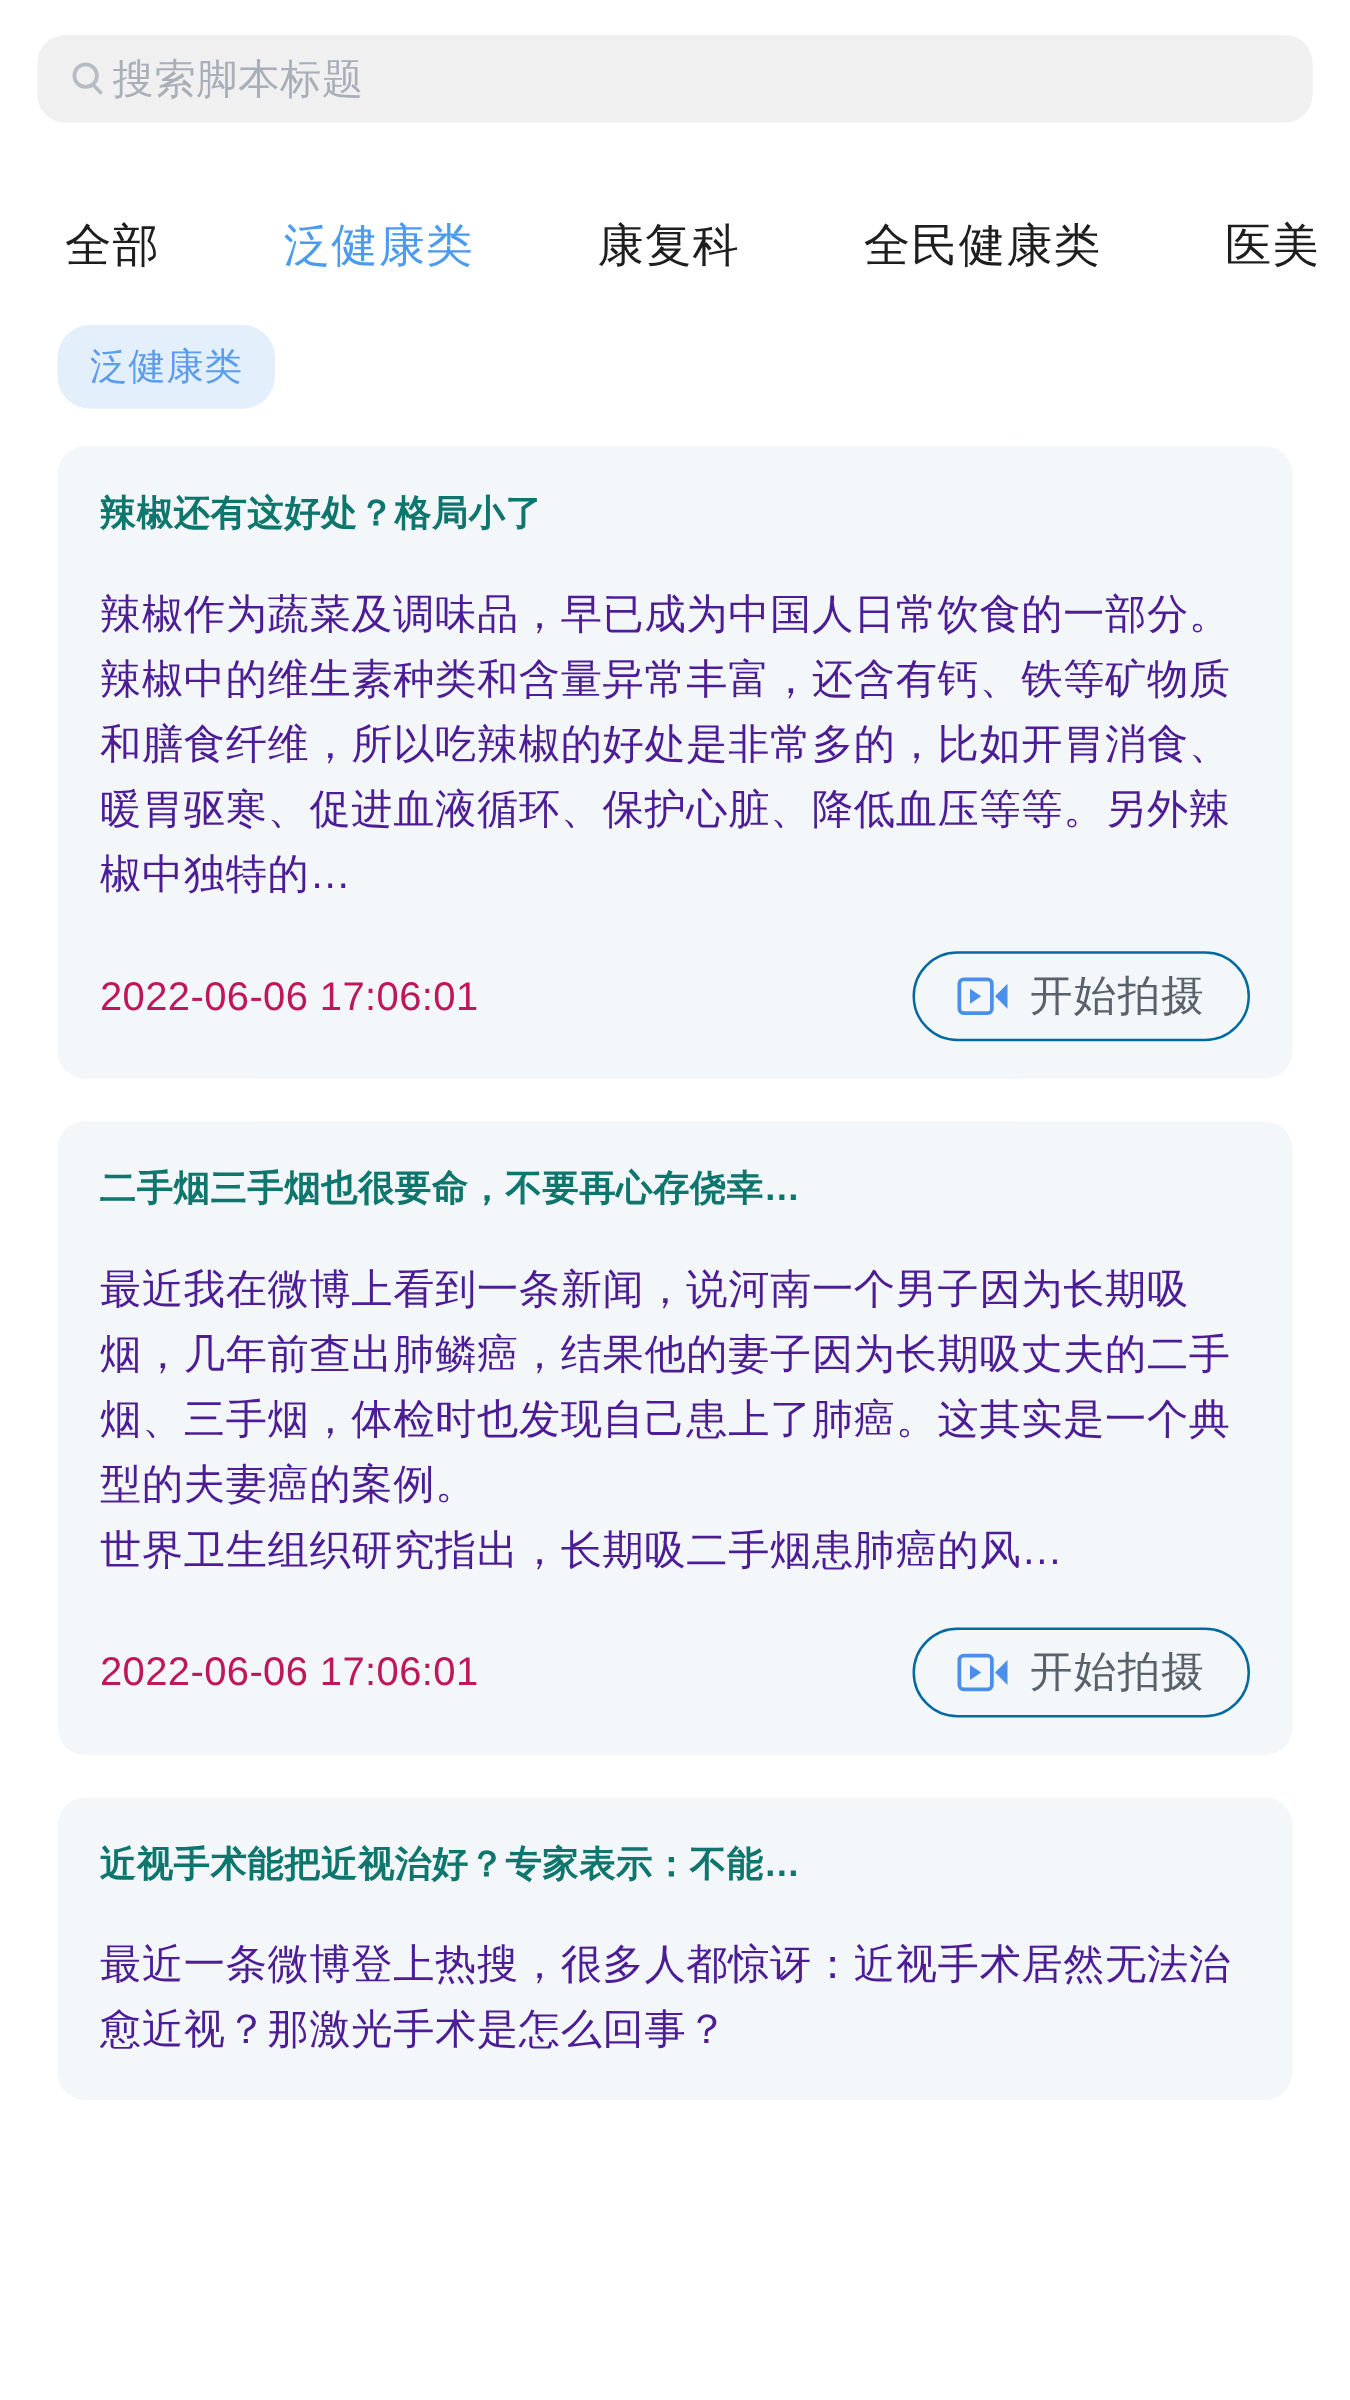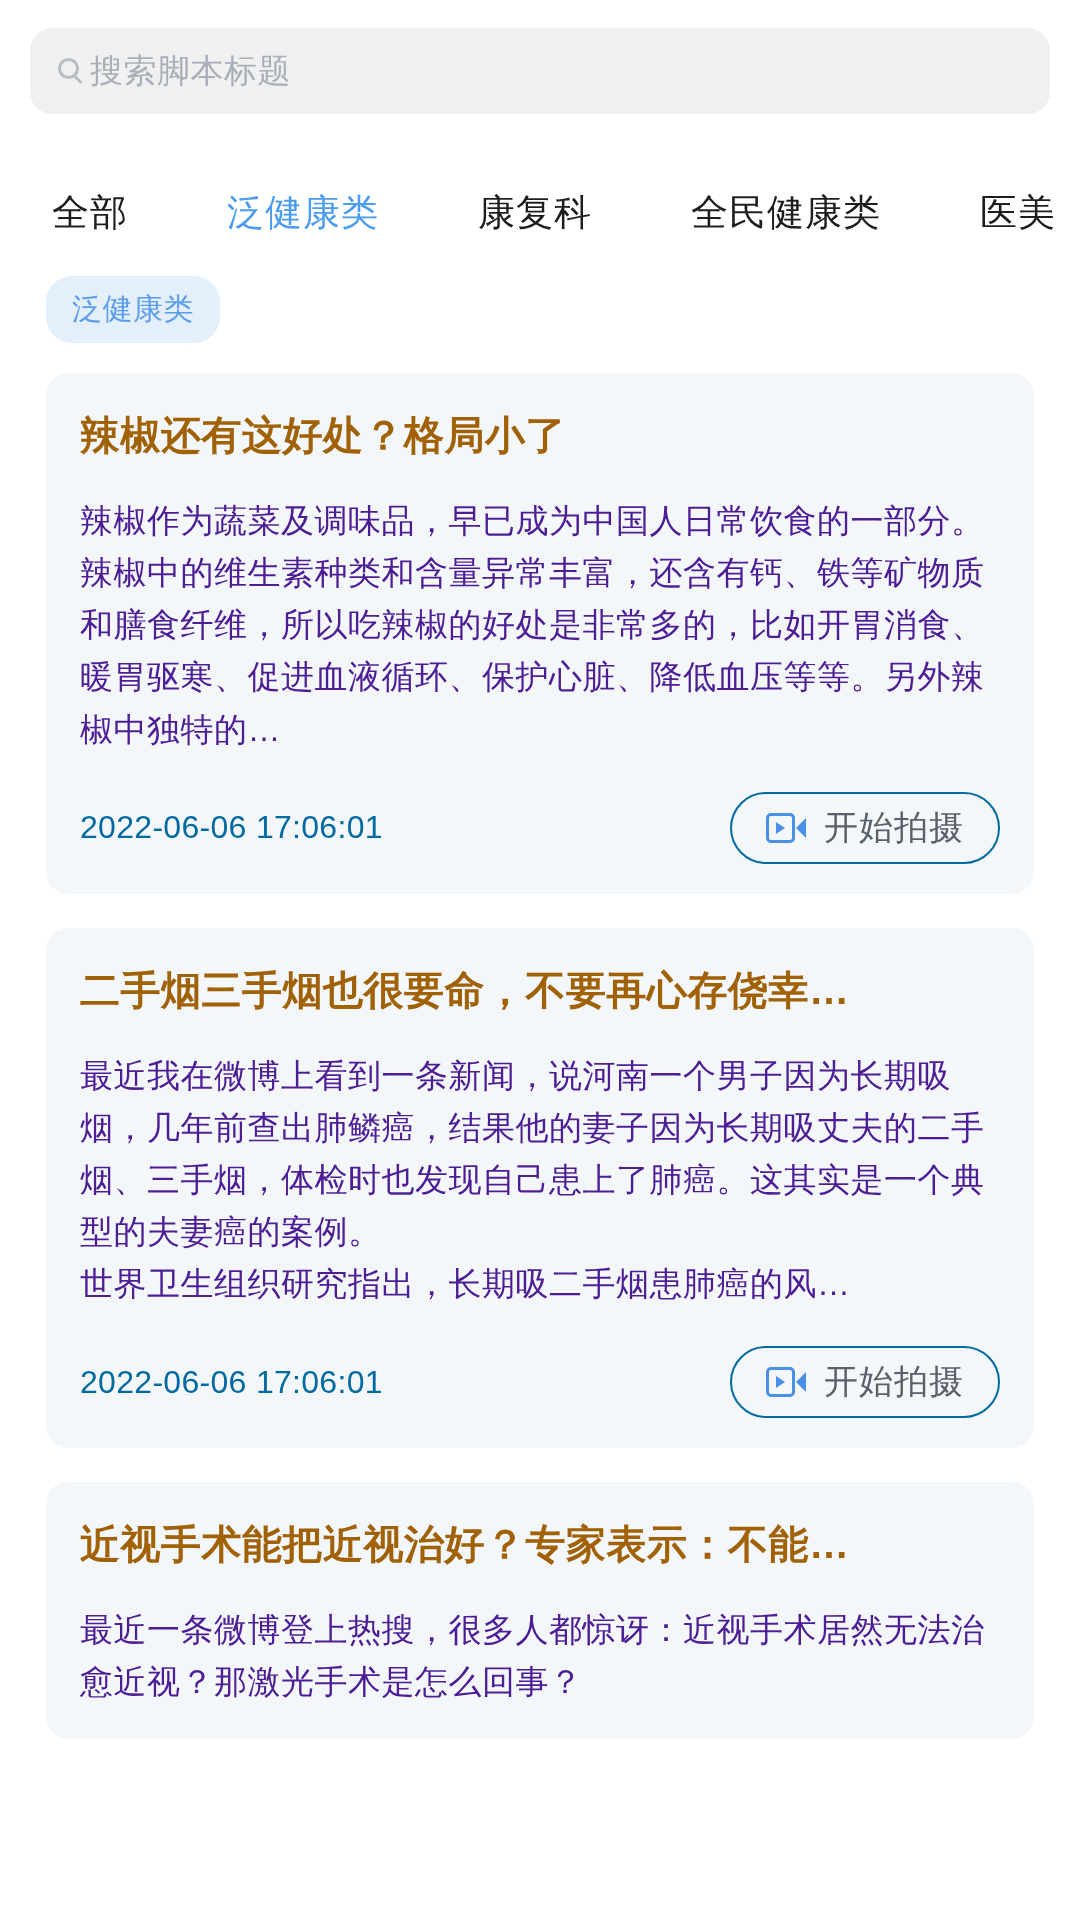--- a/index.html
+++ b/index.html
@@ -48,21 +48,21 @@
     font-weight: 500;
     letter-spacing: 1px;
     pointer-events: none;
   }
 
   
   .search-wrap {
     padding: 28px 30px 0 30px;
   }
   .search-box {
-    height: 86px;
+    height: 70px;
     background: #f0f0f0;
     border-radius: 22px;
     display: flex;
     align-items: center;
     padding: 0 26px;
     cursor: text;
   }
   .search-icon {
     width: 30px; height: 30px;
     position: relative;
@@ -134,22 +134,22 @@
     flex: 1;
     overflow: hidden;
   }
   .card {
     background: #f4f7fa;
     border-radius: 22px;
     padding: 36px 34px 30px 34px;
     cursor: pointer;
   }
   .card-title {
-    font-size: 40px;
-    color: #a16207;
+    font-size: 29px;
+    color: #0f766e;
     font-weight: 700;
     letter-spacing: 0.5px;
     line-height: 1.3;
     white-space: nowrap;
     overflow: hidden;
     margin-bottom: 34px;
   }
   .card-body {
     font-size: 33px;
     line-height: 1.58;
@@ -158,21 +158,21 @@
     white-space: pre-line;
   }
   .card-footer {
     display: flex;
     align-items: center;
     justify-content: space-between;
     margin-top: 36px;
   }
   .card-date {
     font-size: 32px;
-    color: #0369a1;
+    color: #be185d;
     letter-spacing: 0.3px;
   }
   .shoot-btn {
     border: 2px solid #0369a1;
     border-radius: 40px;
     height: 72px;
     padding: 0 34px;
     display: flex;
     align-items: center;
     gap: 18px;

